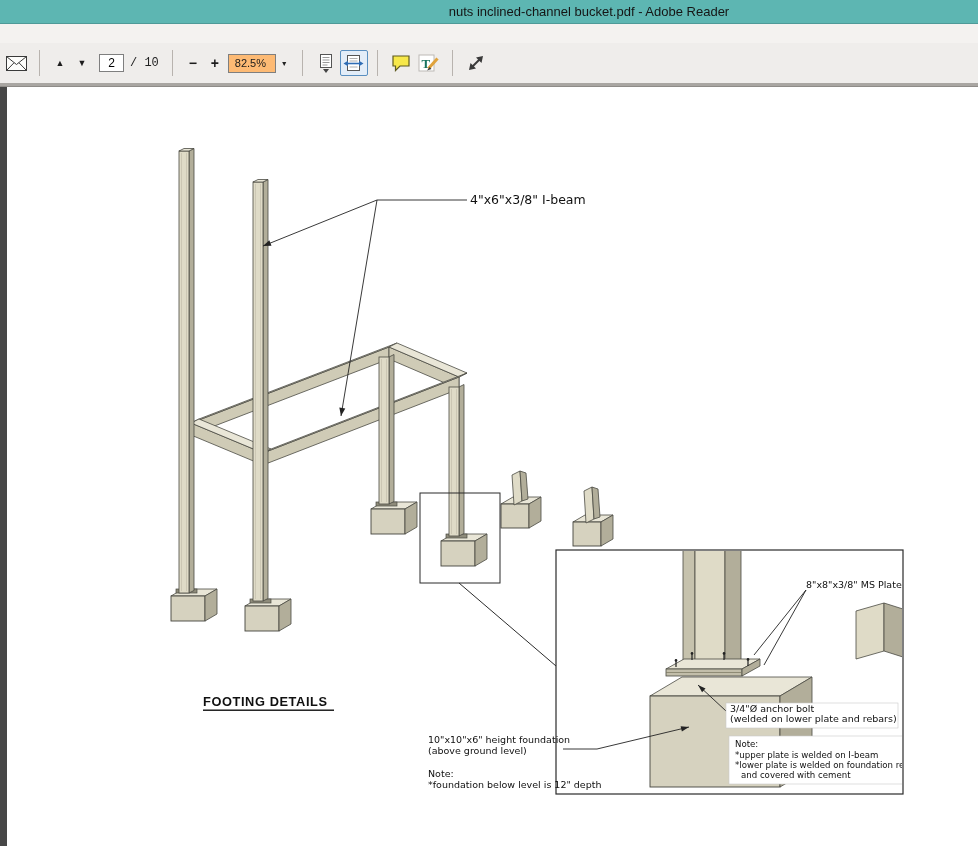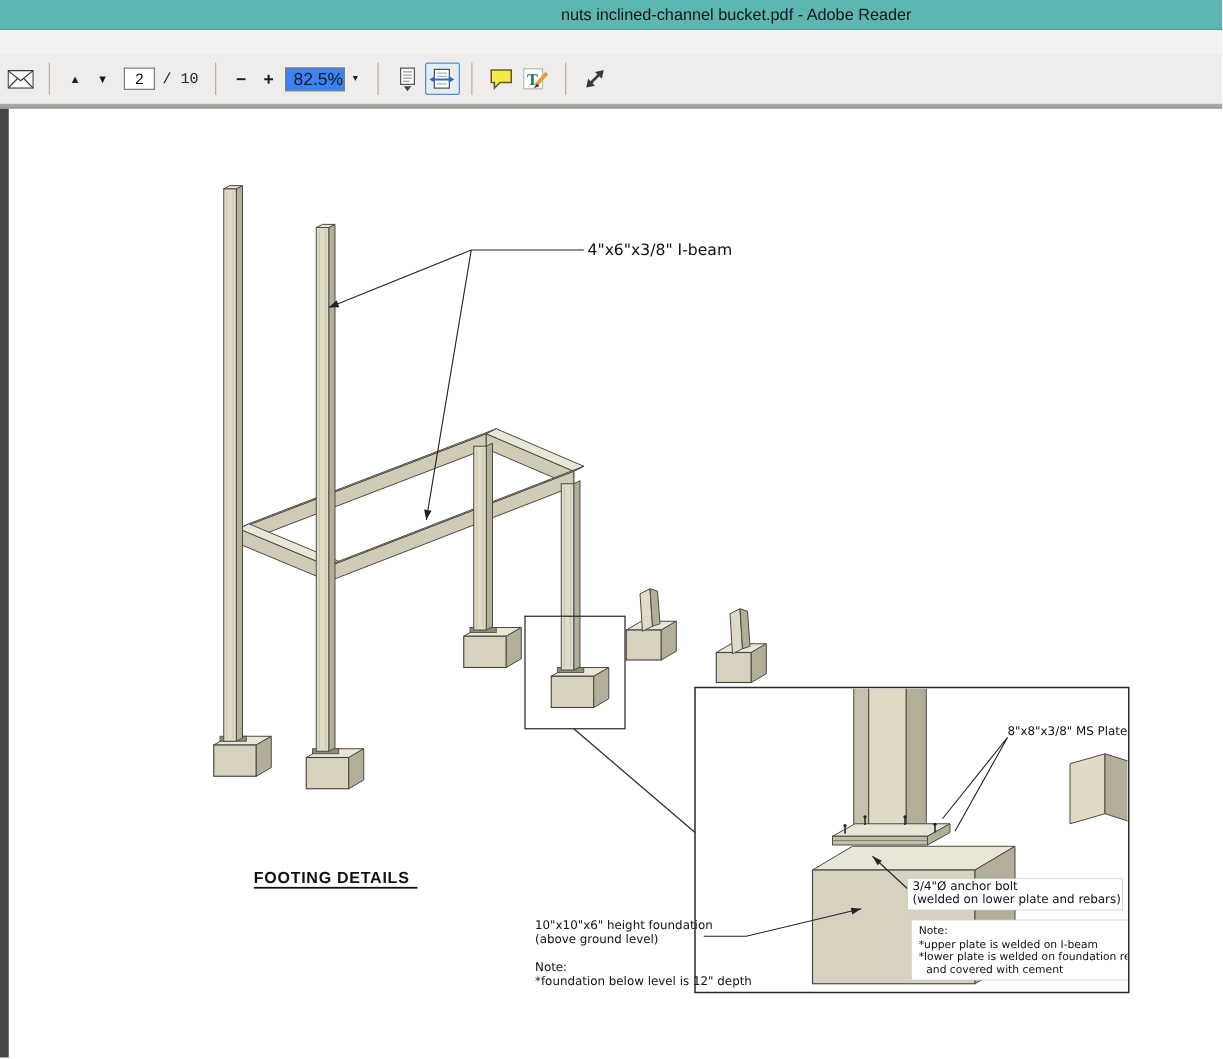--- a/index.html
+++ b/index.html
@@ -28,21 +28,21 @@
                background:linear-gradient(#fdfdfc,#d7d3cf); display:flex; align-items:center;
                justify-content:center; margin-right:10px; flex:0 0 auto; }
   .round-btn .arrow { font-size:9px; color:#1c1c1c; line-height:1; }
   .round-btn .pm { font-size:14px; font-weight:bold; color:#1c1c1c; line-height:1; margin-top:-1px; }
 
   .page-input { width:25px; height:18px; border:1px solid #7f7f7f; background:#fff; text-align:center;
                 font-size:12px; font-family:inherit; padding:0; margin:0 6px 0 6px; }
   .page-total { font-size:12px; color:#222; margin-right:4px; white-space:nowrap;font-family:Liberation Mono, monospace; }
 
   .zoom-combo { display:flex; align-items:center; margin-left:2px; flex:0 0 auto; }
-  .zoom-field { width:48px; height:19px; border:1px solid #7f7f7f; background:#3b82f6; font-size:14px;
+  .zoom-field { width:48px; height:19px; border:1px solid #7f7f7f; background:#fdba74; font-size:11px;
                 color:#1a1a1a; display:flex; align-items:center; padding-left:6px; }
   .zoom-drop { width:17px; height:21px; border:1px solid #97938f; margin-left:1px;
                background:linear-gradient(#f7f5f3,#d9d5d1); display:flex; align-items:center;
                justify-content:center; }
   .zoom-drop span { font-size:7px; color:#222; line-height:1; }
 
   
   .doc { position:relative; width:978px; height:759px; background:#ffffff; }
   .left-strip { position:absolute; left:0; top:0; width:7px; height:759px; background:#474747; }
   svg.drawing { position:absolute; left:0; top:0; display:block; }

